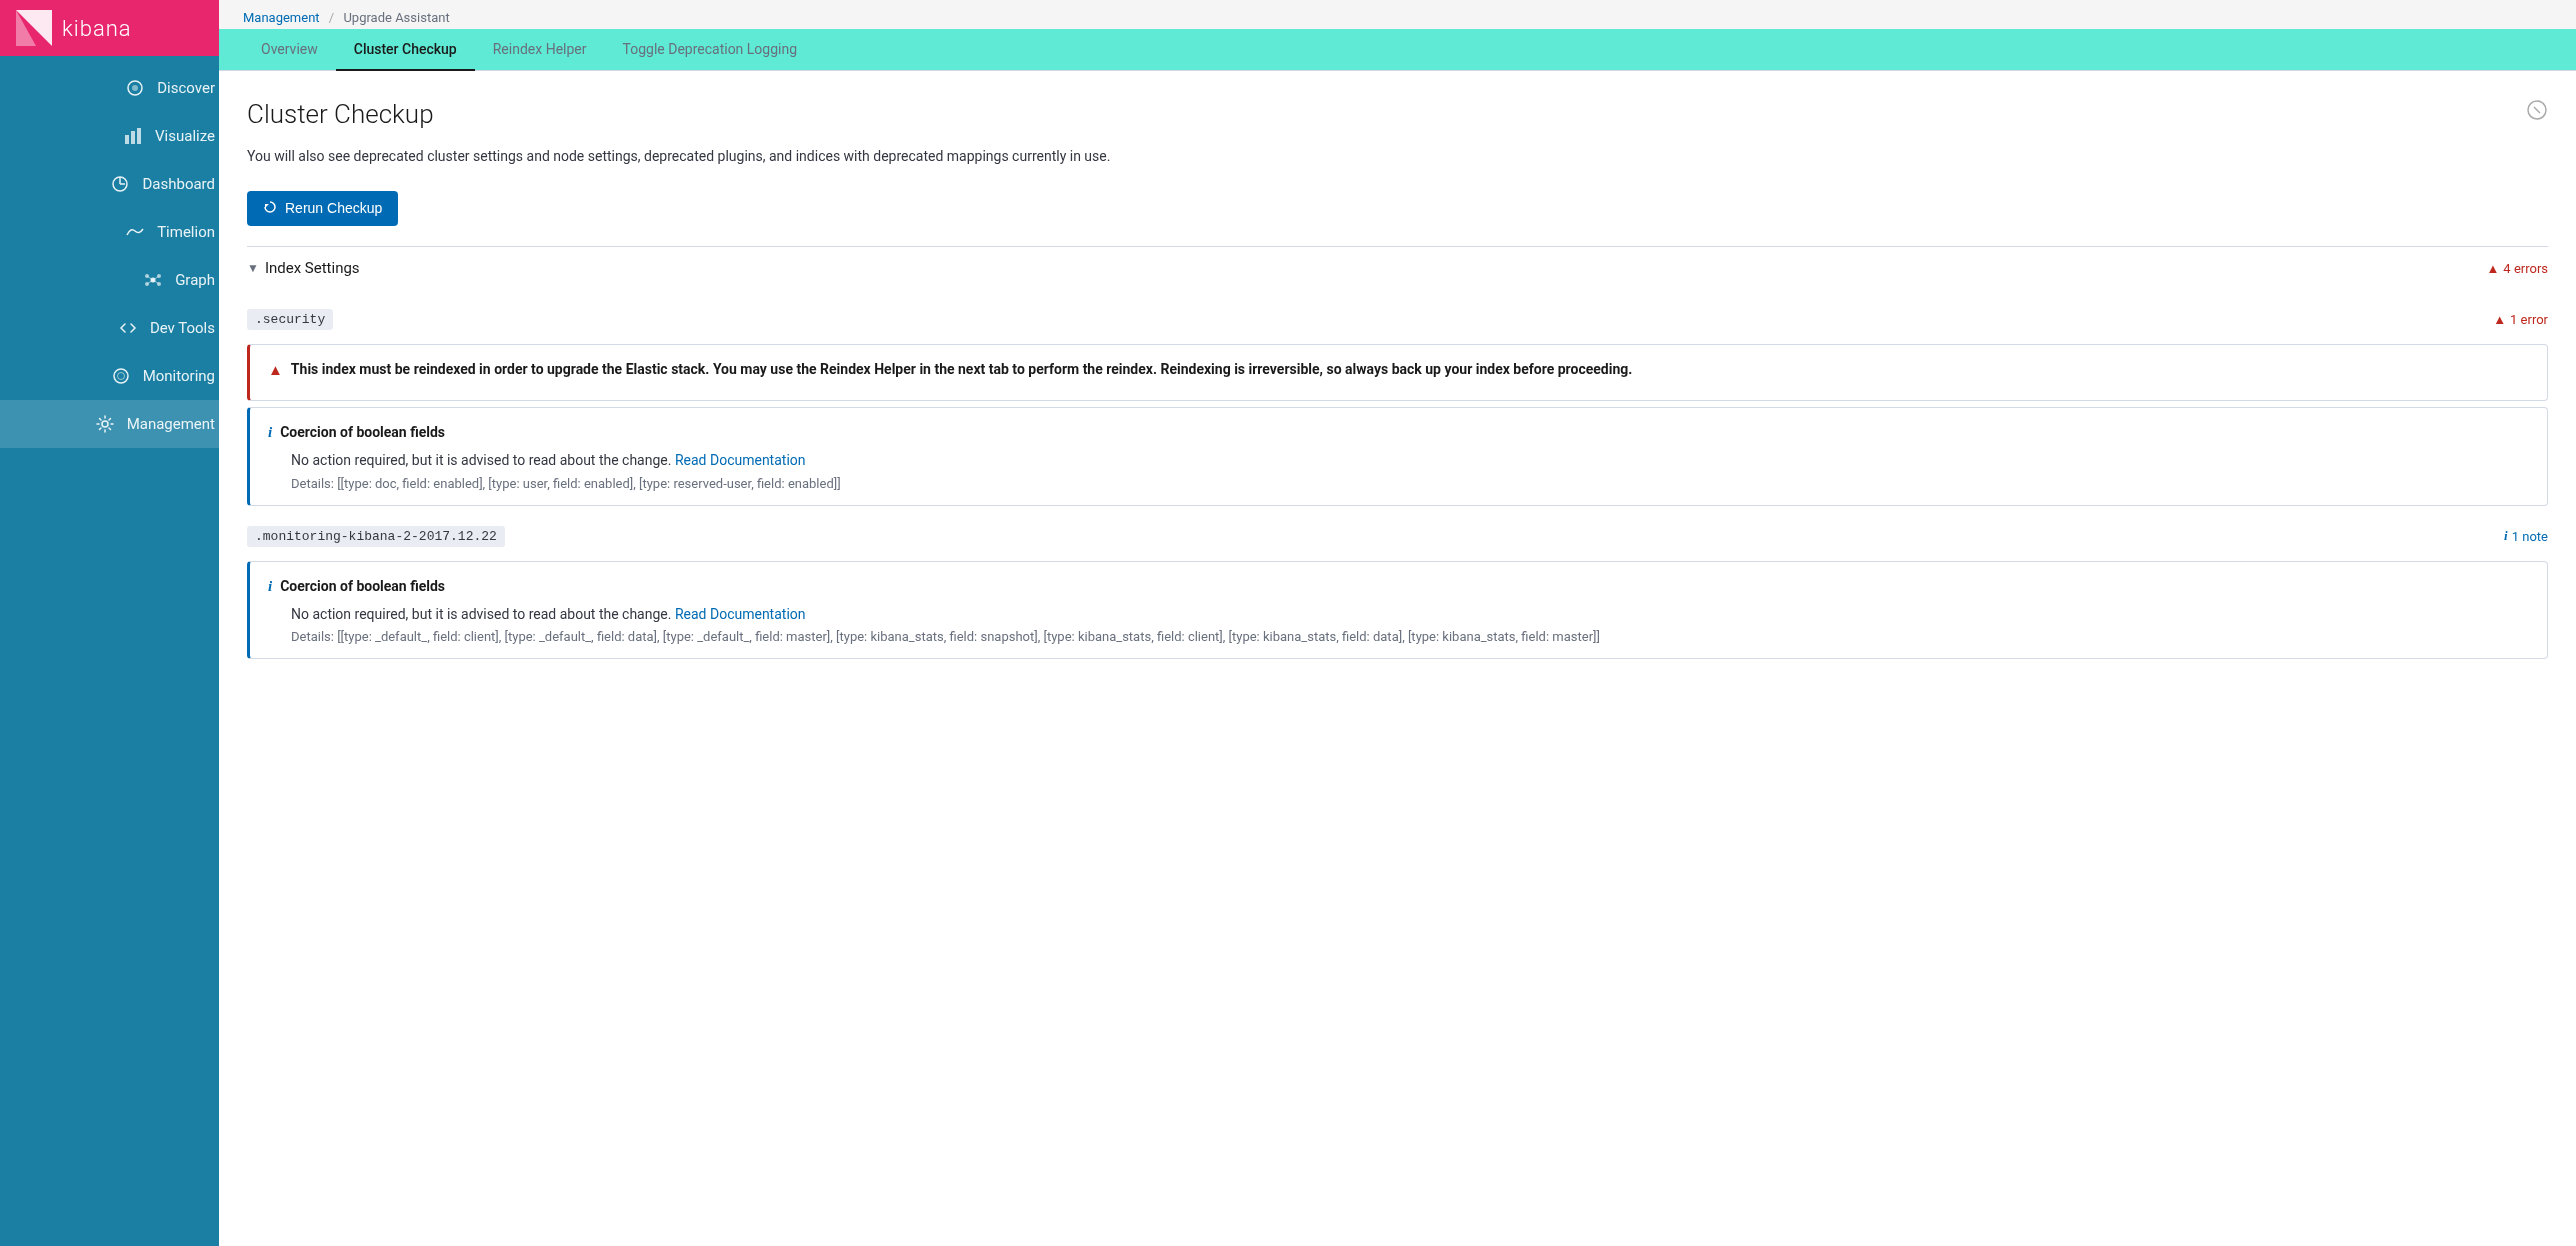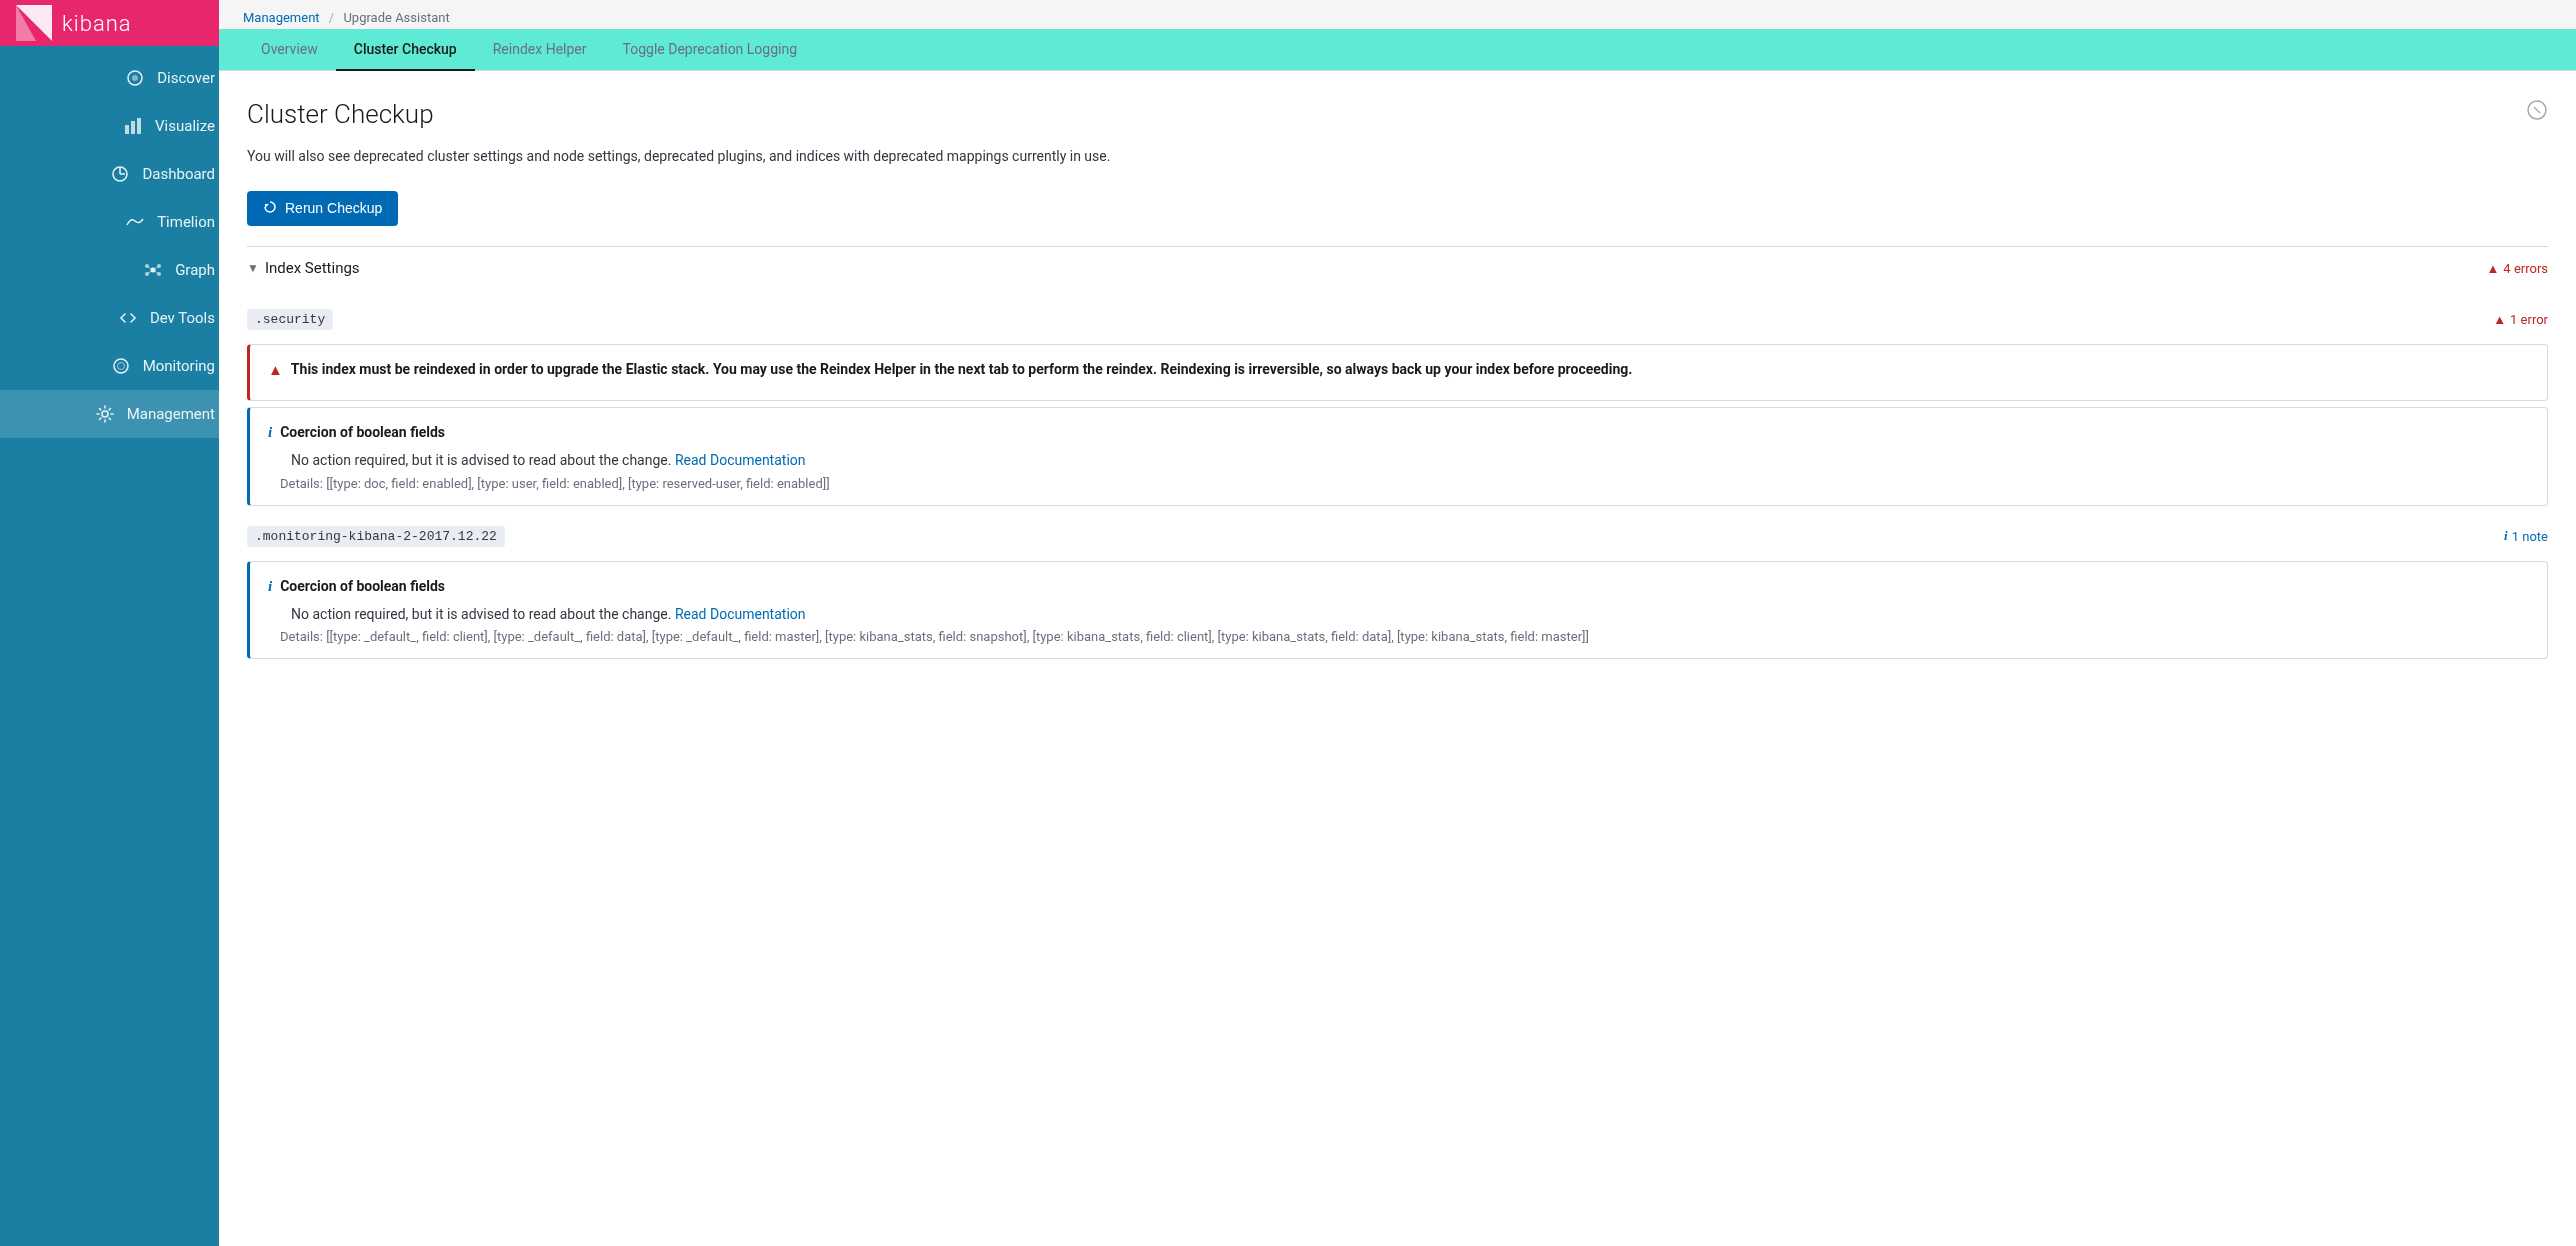--- a/index.html
+++ b/index.html
@@ -13,21 +13,21 @@
       display: flex;
       flex-direction: column;
       color: white;
     }
     .sidebar-logo {
       background: #e8266d;
       padding: 14px 16px;
       display: flex;
       align-items: center;
       gap: 10px;
-      height: 46px;
+      height: 56px;
     }
     .logo-icon {
       width: 36px;
       height: 36px;
     }
     .logo-text {
       color: white;
       font-size: 22px;
       font-weight: 300;
       letter-spacing: 1px;
@@ -232,21 +232,21 @@
       line-height: 1.6;
       margin-left: 23px;
     }
     .issue-link {
       color: #006bb4;
       text-decoration: none;
     }
     .issue-details {
       color: #69707d;
       font-size: 13px;
-      margin-left: 12px;
+      margin-left: 23px;
       margin-top: 4px;
     }
   </style>
 </head>
 <body>
 
 <div class="sidebar">
   <div class="sidebar-logo">
     <svg class="logo-icon" viewBox="0 0 36 36">
       <polygon points="0,0 36,0 36,36" fill="white" opacity="0.9"></polygon>

